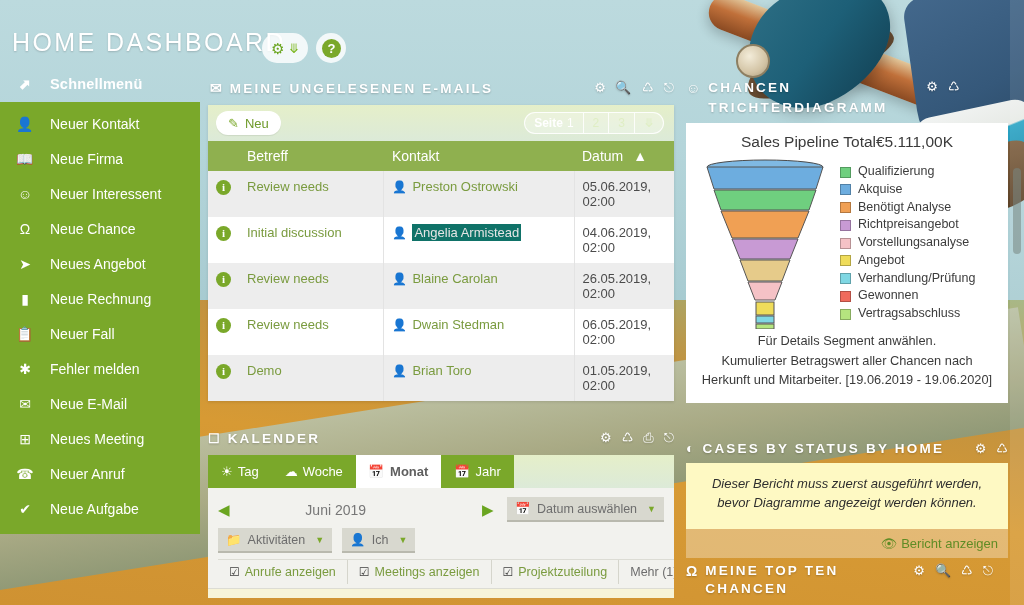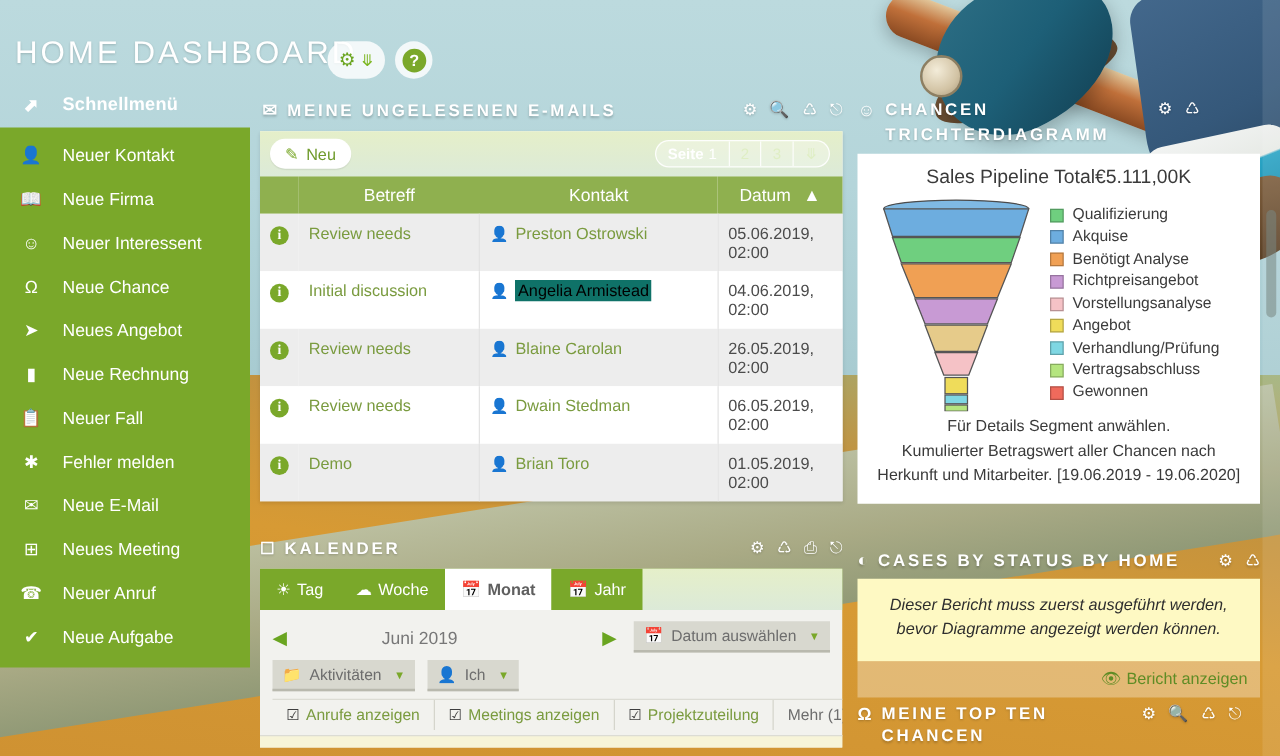--- a/index.html
+++ b/index.html
@@ -157,41 +157,41 @@
     color: #ffffff; border-right: 1px solid rgba(255,255,255,.85);
     cursor: pointer;
   }
   .pager div:last-child { border-right: none; }
   .pager .pg-cur { font-weight: bold; color:#fff; }
   .pager .pg-num { color: #dfeec4; }
   .pager .pg-cur span.num { font-weight: normal; margin-left: 4px; }
 
   table.emails { width: 100%; border-collapse: collapse; font-size: 13px; }
   table.emails thead th {
-    background: #8fb04f; color: #fff; text-align: center;
+    background: #8fb04f; color: #fff; text-align: left;
     font-weight: normal; font-size: 14px;
     padding: 7px 8px;
   }
   table.emails thead th.c-i { width: 30px; }
   table.emails thead th.c-d { width: 100px; }
   table.emails tbody tr.alt td { background: #ededed; }
   table.emails tbody tr td { background: #ffffff; }
   table.emails td {
     padding: 8px 8px; vertical-align: top; color: #7a9b3f;
     border-right: 1px solid #e3e3e3;
   }
   table.emails td.c-date { color: #4b4b4b; border-right: none; }
   table.emails td.c-i { text-align: center; border-right: none; }
   .ico-info {
     display: inline-block; width: 15px; height: 15px; border-radius: 50%;
     background: #7aa82a; color: #fff; font-size: 11px; line-height: 15px;
     font-family: "Liberation Serif", serif; font-weight: bold;
   }
   .ico-person { color: #9dbb6b; margin-right: 5px; font-size: 12px; }
-  .contact-sel { background: #0f7268; color: #000000; padding: 1px 2px; }
+  .contact-sel { background: #0f7268; color: #e5e5e5; padding: 1px 2px; }
   .contact-link { color: #7a9b3f; }
 
   
   .cal-panel { position: absolute; left: 208px; top: 430px; width: 466px; height: 175px; overflow: hidden; }
   .cal-card { margin-top: 9px; background: #f2f2ee; }
   .cal-tabs { display: flex; background: #7aa82a; height: 33px; }
   .cal-tab {
     display: flex; align-items: center; gap: 5px;
     padding: 0 13px; color: #fff; font-size: 13px; cursor: pointer;
   }
@@ -554,26 +554,26 @@
         </div>
         <div class="legend-row">
           <span class="legend-swatch" style="background:#efdc5a"></span>
           <span>Angebot</span>
         </div>
         <div class="legend-row">
           <span class="legend-swatch" style="background:#7fd7e3"></span>
           <span>Verhandlung/Prüfung</span>
         </div>
         <div class="legend-row">
+          <span class="legend-swatch" style="background:#ef6a5c"></span>
+          <span>Gewonnen</span>
+        </div>
+        <div class="legend-row">
           <span class="legend-swatch" style="background:#b5e57f"></span>
           <span>Vertragsabschluss</span>
-        </div>
-        <div class="legend-row">
-          <span class="legend-swatch" style="background:#ef6a5c"></span>
-          <span>Gewonnen</span>
         </div>
       </div>
     </div>
 
     <div class="funnel-hint">Für Details Segment anwählen.</div>
     <div class="funnel-foot">Kumulierter Betragswert aller Chancen nach Herkunft und Mitarbeiter. [19.06.2019 - 19.06.2020]</div>
   </div>
 </div>
 
 <div class="cases-panel">

